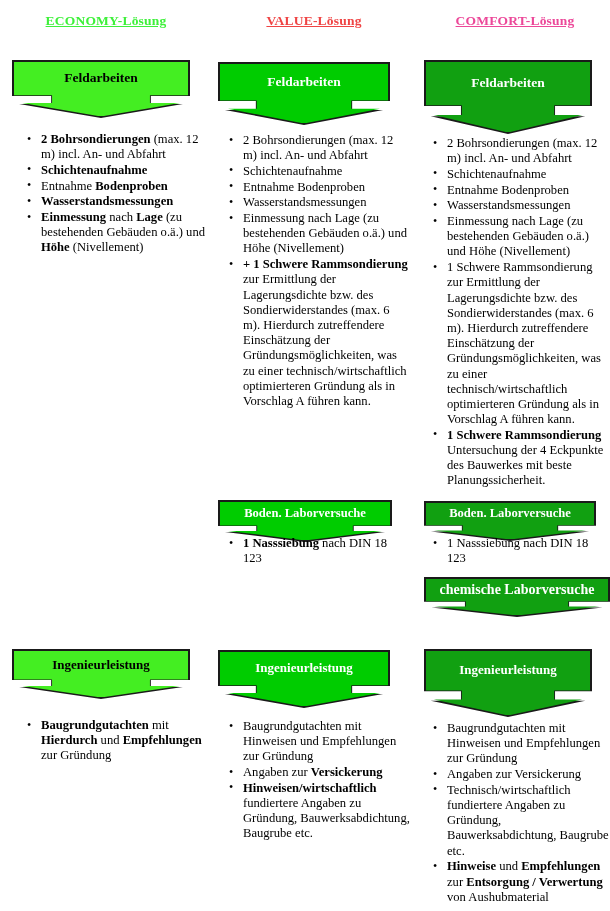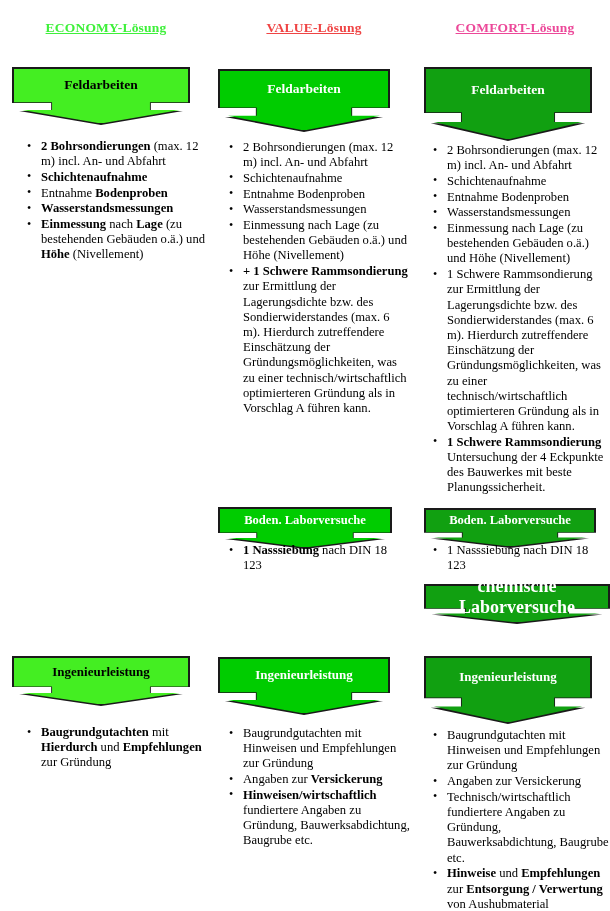--- a/index.html
+++ b/index.html
@@ -15,21 +15,21 @@
     color: #000000;
     overflow: hidden;
   }
   .canvas {
     position: relative;
     width: 610px;
     height: 911px;
   }
   .col {
     position: absolute;
-    top: 16px;
+    top: 9px;
     width: 200px;
     height: 851px;
   }
   .col-economy { left: 0px; width: 212px; }
   .col-value   { left: 214px; width: 200px; }
   .col-comfort { left: 420px; width: 190px; }
 
   .col-title {
     text-align: center;
     font-weight: bold;
@@ -203,21 +203,21 @@
       <div class="cap cap-white" style="height:25px; font-size:12.6px;">Boden. Laborversuche</div>
     </div>
 
     <ul class="items blk" style="left:4px; top:521px; width:178px;">
       <li>1 Nasssiebung nach DIN 18 123</li>
     </ul>
 
     <div class="shape blk" style="left:4px; top:556px; width:186px; height:40px;">
       <div class="outline"></div>
       <div class="fill g-dark"></div>
-      <div class="cap cap-white" style="height:25px; font-size:18px;">chemische Laborversuche</div>
+      <div class="cap cap-white" style="height:25px; font-size:14px;">chemische Laborversuche</div>
     </div>
 
 
     <div class="shape blk" style="left:4px; top:628px; width:168px; height:68px;">
       <div class="outline"></div>
       <div class="fill g-dark"></div>
       <div class="cap cap-white" style="height:42px; font-size:13px;">Ingenieurleistung</div>
     </div>
 
     <ul class="items blk" style="left:4px; top:706px; width:180px;">

